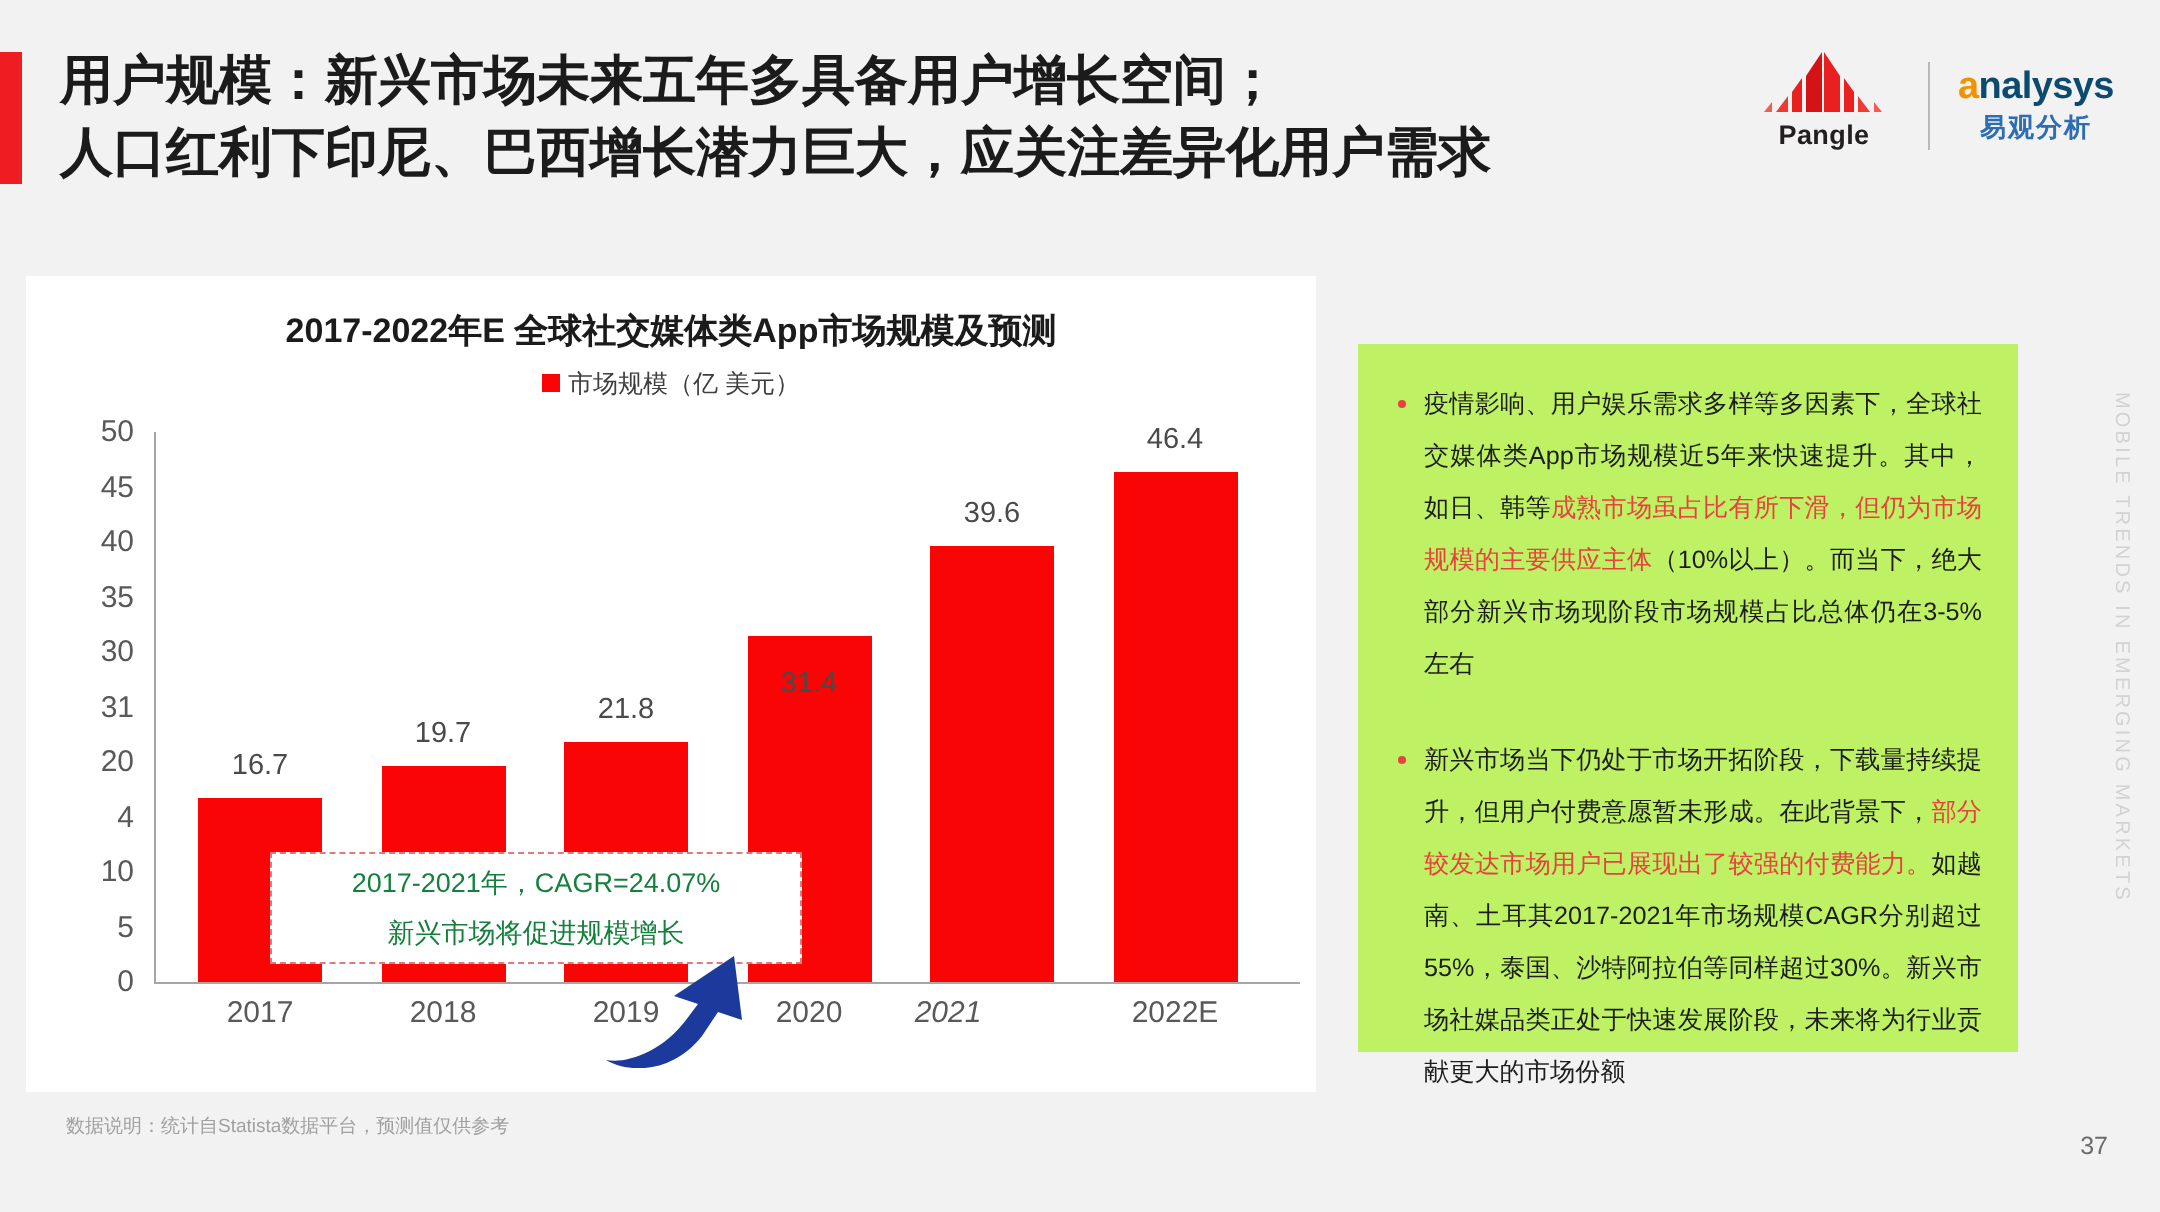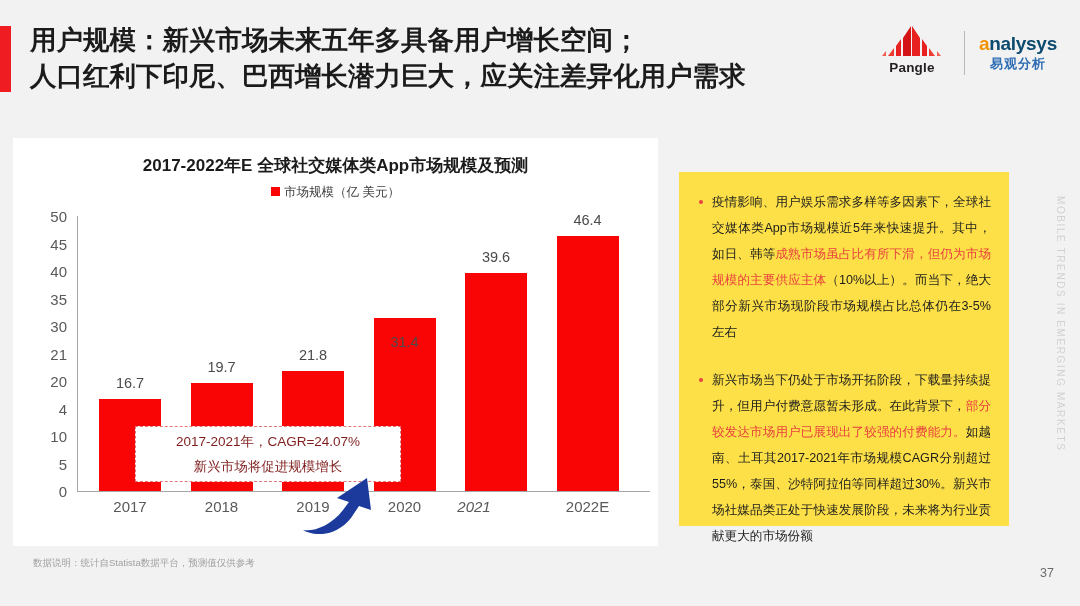--- a/index.html
+++ b/index.html
@@ -186,35 +186,35 @@
     border: 1px dashed #e07a7a;
     background: #ffffff;
     box-sizing: border-box;
     display: flex;
     flex-direction: column;
     align-items: center;
     justify-content: center;
   }
   #annotation-box div {
     font-size: 13.5px;
-    color: #7f1d1d;
+    color: #15803d;
     line-height: 25px;
   }
   #growth-arrow {
     position: absolute;
     left: 288px; top: 266px;
     width: 74px; height: 58px;
   }
 
   
   #notes-card {
     position: absolute;
     left: 679px; top: 172px;
     width: 330px; height: 354px;
-    background: #fde047;
+    background: #bef264;
   }
   .note-bullet {
     position: relative;
     padding-left: 21px;
     margin: 0 18px 0 12px;
     font-size: 12.6px;
     line-height: 26px;
     color: #1d1d1d;
     text-align: justify;
   }
@@ -299,21 +299,21 @@
 
     <div id="plot">
       <div id="y-axis-line"></div>
       <div id="x-axis-line"></div>
       <div id="ytick-layer">
           <div class="ytick" style="top: 281px;">0</div>
           <div class="ytick" style="top: 253.5px;">5</div>
           <div class="ytick" style="top: 226px;">10</div>
           <div class="ytick" style="top: 198.5px;">4</div>
           <div class="ytick" style="top: 171px;">20</div>
-          <div class="ytick" style="top: 143.5px;">21</div>
+          <div class="ytick" style="top: 143.5px;">31</div>
           <div class="ytick" style="top: 116px;">30</div>
           <div class="ytick" style="top: 88.5px;">35</div>
           <div class="ytick" style="top: 61px;">40</div>
           <div class="ytick" style="top: 33.5px;">45</div>
           <div class="ytick" style="top: 6px;">50</div>
         </div>
       <div id="bars-layer">
           <div class="bar" style="left: 86px; top: 189.15px; height: 91.85px; bottom: auto; background: rgb(250, 5, 5);"></div>
           <div class="bar-label" style="left: 77px; top: 165.15px;">16.7</div>
           <div class="bar" style="left: 177.5px; top: 172.65px; height: 108.35px; bottom: auto; background: rgb(250, 5, 5);"></div>

